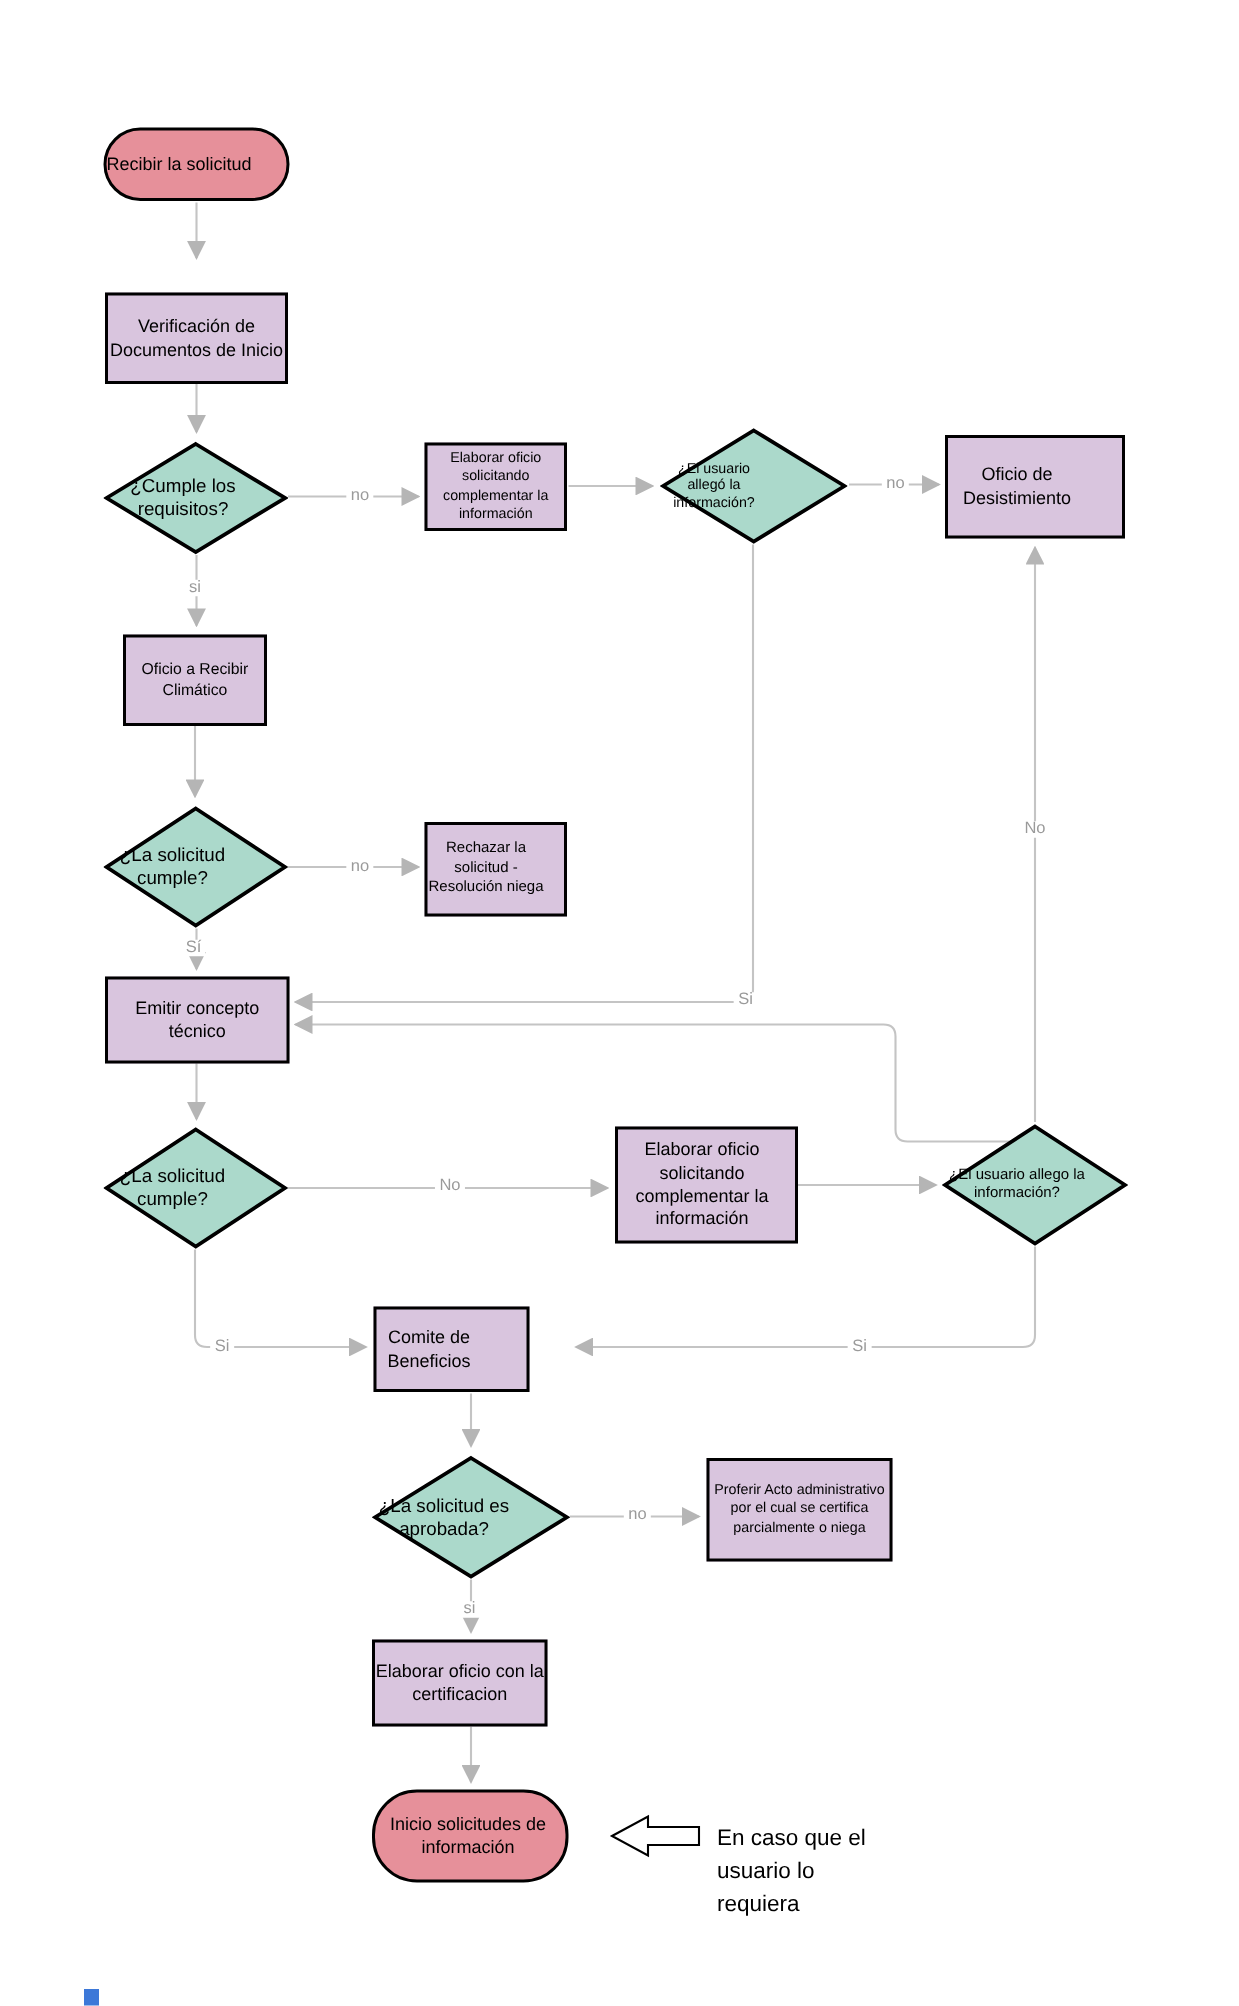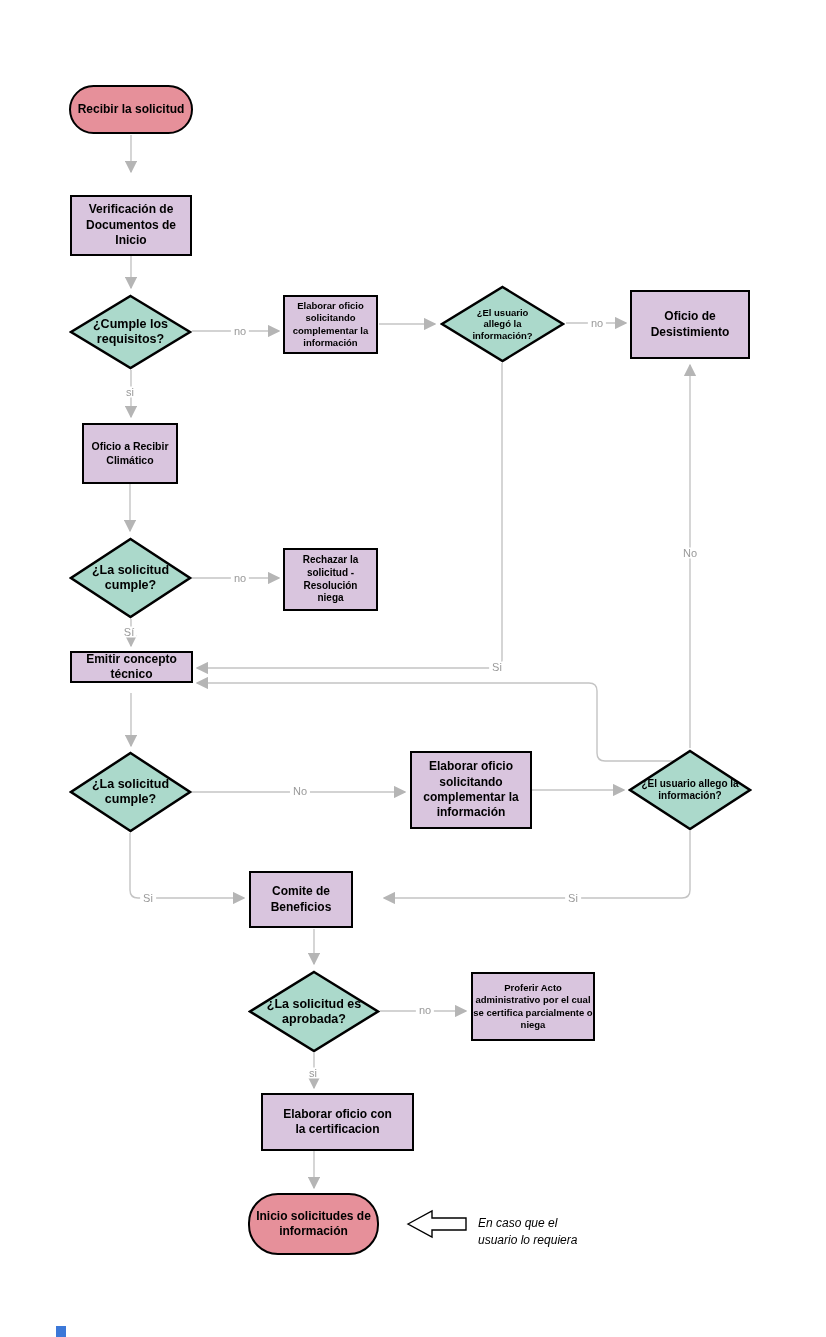--- a/index.html
+++ b/index.html
@@ -1,30 +1,30 @@
 <!DOCTYPE html>
 <html><head>
 <meta charset="utf-8">
 <style>
   html,body{margin:0;padding:0;}
   body{
     width:826px;height:1337px;position:relative;background:#ffffff;
     font-family:"Liberation Sans", sans-serif;overflow:hidden;
   }
   #edges{position:absolute;left:0;top:0;z-index:1;}
-  .node{position:absolute;z-index:2;display:flex;align-items:center;justify-content:center;
-        text-align:center;color:#000;box-sizing:border-box;font-weight:bold;}
+  .node{position:absolute;z-index:2;display:flex;align-items:center;justify-content:flex-start;
+        text-align:center;color:#000;box-sizing:border-box;}
   .rect{background:#d9c5de;border:2px solid #000;font-size:12px;line-height:1.28;}
   .term{background:#e6909a;border:2px solid #000;font-size:12px;line-height:1.25;}
   .diamond{background:transparent;}
   .diamond svg{position:absolute;left:0;top:0;}
   .diamond .txt{position:relative;z-index:1;line-height:1.2;}
   .elabel{position:absolute;z-index:3;background:#ffffff;color:#9a9a9a;
           font-size:11px;padding:0 3px;transform:translate(-50%,-50%);line-height:1;}
-  .annot-text{position:absolute;z-index:2;font-size:12px;color:#000;line-height:1.45;width:104px;font-style:italic;}
+  .annot-text{position:absolute;z-index:2;font-size:15px;color:#000;line-height:1.45;width:104px;}
   .blue-marker{position:absolute;z-index:4;background:#3c78d8;}
 </style>
 </head>
 <body>
 
 <svg id="edges" width="826" height="1337" viewBox="0 0 826 1337">
   <defs>
     <marker id="ah" viewBox="0 0 10 10" refX="9" refY="5" markerWidth="9" markerHeight="9" orient="auto-start-reverse">
       <path d="M0,0 L10,5 L0,10 z" fill="#b5b5b5"></path>
     </marker>
@@ -94,21 +94,21 @@
   <svg width="123" height="82">
     <polygon points="61.5,2 121,41 61.5,80 2,41" fill="#abd9cb" stroke="#000" stroke-width="2.5"></polygon>
   </svg>
   <span class="txt" style="width:92px;">¿La solicitud cumple?</span>
 </div>
 
 <div class="node rect" style="left:283px;top:548px;width:95px;height:63px;font-size:10px;">
   <span class="txt" style="width:78px;">Rechazar la solicitud - Resolución niega</span>
 </div>
 
-<div class="node rect" style="left:70px;top:651px;width:123px;height:32px;">
+<div class="node rect" style="left:70px;top:651px;width:123px;height:58px;">
   <span class="txt">Emitir concepto técnico</span>
 </div>
 
 <div class="node diamond" style="left:69px;top:751px;width:123px;height:82px;font-size:12.5px;">
   <svg width="123" height="82">
     <polygon points="61.5,2 121,41 61.5,80 2,41" fill="#abd9cb" stroke="#000" stroke-width="2.5"></polygon>
   </svg>
   <span class="txt" style="width:92px;">¿La solicitud cumple?</span>
 </div>
 
@@ -131,21 +131,21 @@
   <svg width="132" height="83">
     <polygon points="66,2 130,41.5 66,81 2,41.5" fill="#abd9cb" stroke="#000" stroke-width="2.5"></polygon>
   </svg>
   <span class="txt" style="width:96px;">¿La solicitud es aprobada?</span>
 </div>
 
 <div class="node rect" style="left:471px;top:972px;width:124px;height:69px;font-size:9.5px;">
   <span class="txt" style="width:132px;">Proferir Acto administrativo por el cual se certifica parcialmente o niega</span>
 </div>
 
-<div class="node rect" style="left:261px;top:1093px;width:153px;height:58px;">
+<div class="node rect" style="left:248px;top:1093px;width:117px;height:58px;">
   <span class="txt" style="width:116px;">Elaborar oficio con la certificacion</span>
 </div>
 
 <div class="node term" style="left:248px;top:1193px;width:131px;height:62px;border-radius:30px;">
   <span class="txt" style="width:124px;">Inicio solicitudes de información</span>
 </div>
 
 <div class="elabel" style="left:240px;top:331px;">no</div>
 <div class="elabel" style="left:130px;top:392px;">si</div>
 <div class="elabel" style="left:597px;top:323px;">no</div>

